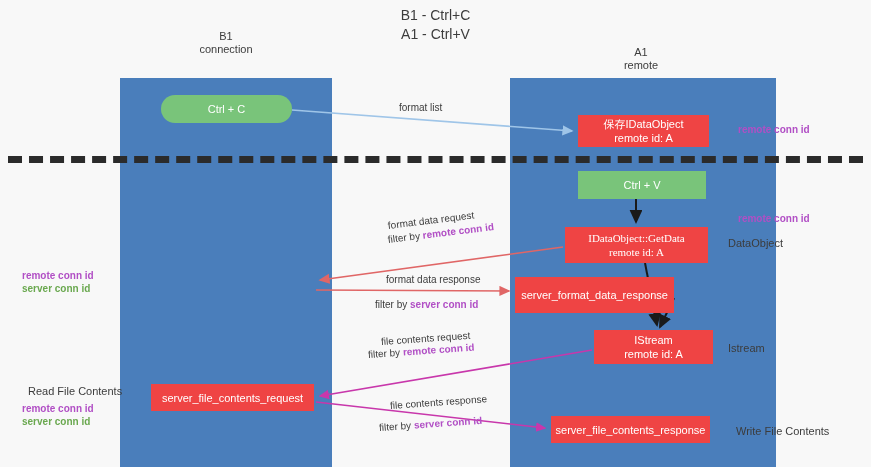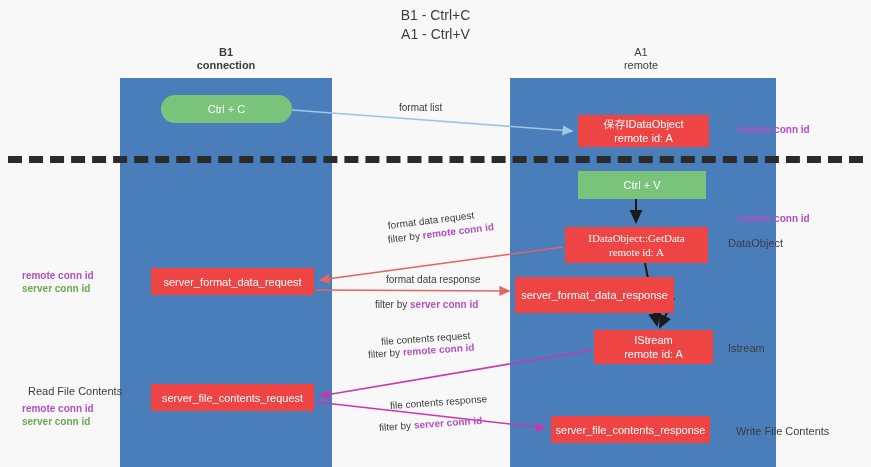--- a/index.html
+++ b/index.html
@@ -15,21 +15,21 @@
   
   .lane{position:absolute;background:#4a7ebb;}
   #lane-b1{left:120px;top:78px;width:212px;height:389px;}
   #lane-a1{left:510px;top:78px;width:266px;height:389px;}
 
   
   .col-head{
     position:absolute;text-align:center;color:#3c3c3c;
     font-size:11px;line-height:13px;
   }
-  #head-b1{left:150px;top:46px;width:152px;font-weight:bold;}
+  #head-b1{left:150px;top:30px;width:152px;}
   #head-a1{left:565px;top:46px;width:152px;}
   .col-head .l2{display:block;}
 
   
   #title{
     position:absolute;left:0;top:6px;width:871px;text-align:center;
     color:#3c3c3c;font-size:14px;line-height:19px;
   }
   #title span{display:block;}
 
@@ -174,23 +174,20 @@
 
   <div id="n-ctrlv" class="node green">
     <span>Ctrl + V</span>
   </div>
 
   <div id="n-getdata" class="node orange">
     <span>IDataObject::GetData</span>
     <span class="l2">remote id: A</span>
   </div>
 
-  <div id="n-sfdreq" class="node orange">
-    <span>server_format_data_request</span>
-  </div>
 
   <div id="n-sfdres" class="node orange">
     <span>server_format_data_response</span>
   </div>
 
   <div id="n-istream" class="node orange">
     <span>IStream</span>
     <span class="l2">remote id: A</span>
   </div>
 

